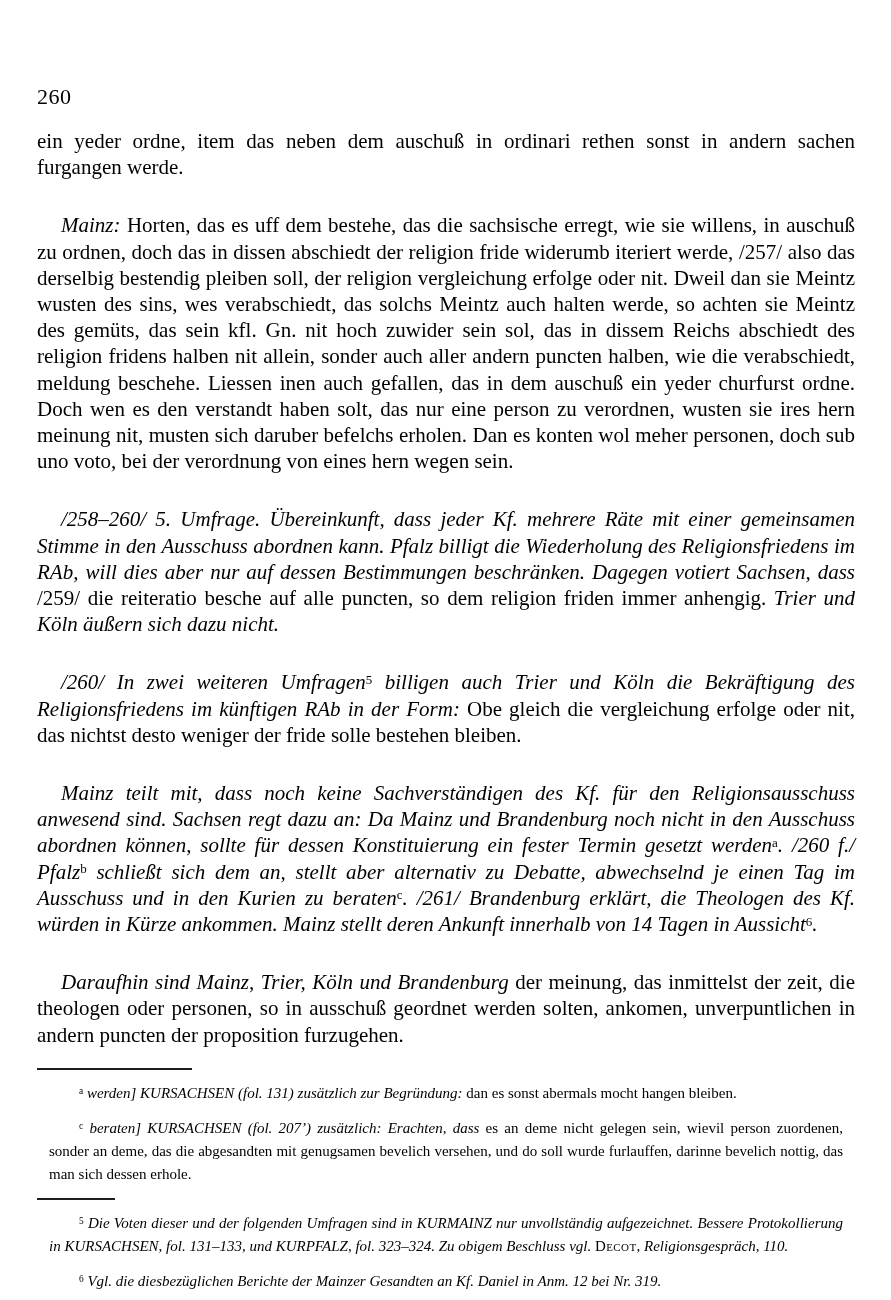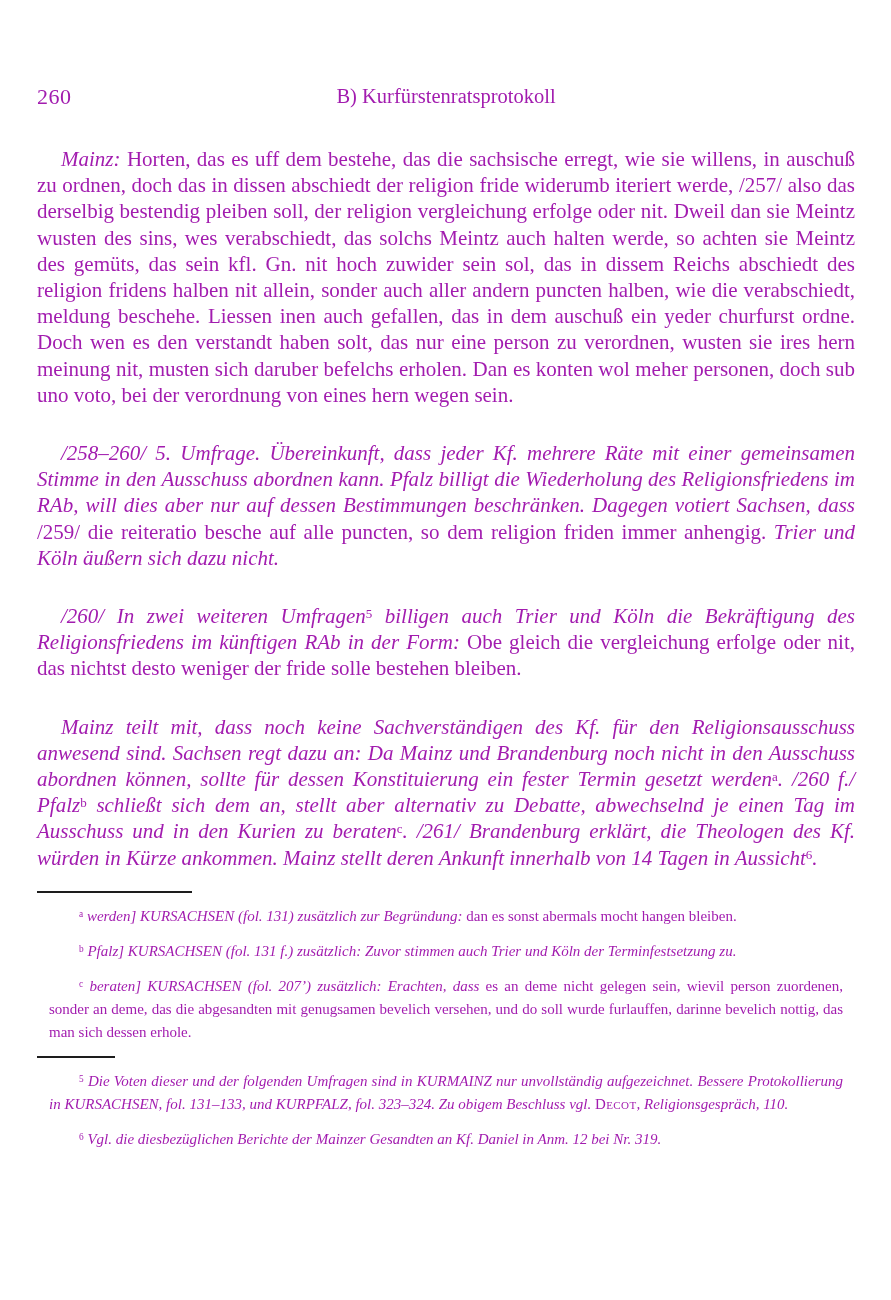--- a/index.html
+++ b/index.html
@@ -7,21 +7,21 @@
     padding: 0;
     background: #ffffff;
   }
   .page {
     position: relative;
     width: 891px;
     height: 1300px;
     box-sizing: border-box;
     padding: 84px 36px 0 37px;
     background: #ffffff;
-    color: #a21caf;
+    color: #000000;
     font-family: "Liberation Serif", "DejaVu Serif", serif;
     overflow: hidden;
   }
   
   .page-header {
     position: relative;
     height: 30px;
     margin-bottom: 14px;
   }
   .page-number {
@@ -86,34 +86,34 @@
     vertical-align: baseline;
   }
 </style>
 </head>
 <body>
 
 <div class="page">
 
   <header class="page-header">
     <span class="page-number">260</span>
-    <span class="running-title">B) Kurfürstenratsprotokoll</span>
   </header>
 
   <main class="body-text">
+    <p><span class="seg-r">ein yeder ordne, item das neben dem auschuß in ordinari rethen sonst in andern sachen furgangen werde.</span></p>
     <p class="indent"><span class="seg-i">Mainz: </span><span class="seg-r">Horten, das es uff dem bestehe, das die sachsische erregt, wie sie willens, in auschuß zu ordnen, doch das in dissen abschiedt der religion fride widerumb iteriert werde, /257/ also das derselbig bestendig pleiben soll, der religion vergleichung erfolge oder nit. Dweil dan sie Meintz wusten des sins, wes verabschiedt, das solchs Meintz auch halten werde, so achten sie Meintz des gemüts, das sein kfl. Gn. nit hoch zuwider sein sol, das in dissem Reichs abschiedt des religion fridens halben nit allein, sonder auch aller andern puncten halben, wie die verabschiedt, meldung beschehe. Liessen inen auch gefallen, das in dem auschuß ein yeder churfurst ordne. Doch wen es den verstandt haben solt, das nur eine person zu verordnen, wusten sie ires hern meinung nit, musten sich daruber befelchs erholen. Dan es konten wol meher personen, doch sub uno voto, bei der verordnung von eines hern wegen sein.</span></p>
     <p class="indent"><span class="seg-i">/258–260/ 5. Umfrage. Übereinkunft, dass jeder Kf. mehrere Räte mit einer gemeinsamen Stimme in den Ausschuss abordnen kann. Pfalz billigt die Wiederholung des Religionsfriedens im RAb, will dies aber nur auf dessen Bestimmungen beschränken. Dagegen votiert Sachsen, dass </span><span class="seg-r">/259/ die reiteratio besche auf alle puncten, so dem religion friden immer anhengig. </span><span class="seg-i">Trier und Köln äußern sich dazu nicht.</span></p>
     <p class="indent"><span class="seg-i">/260/ In zwei weiteren Umfragen</span><sup class="fn-mark">5</sup><span class="seg-i"> billigen auch Trier und Köln die Bekräftigung des Religionsfriedens im künftigen RAb in der Form: </span><span class="seg-r">Obe gleich die vergleichung erfolge oder nit, das nichtst desto weniger der fride solle bestehen bleiben.</span></p>
     <p class="indent"><span class="seg-i">Mainz teilt mit, dass noch keine Sachverständigen des Kf. für den Religionsausschuss anwesend sind. Sachsen regt dazu an: Da Mainz und Brandenburg noch nicht in den Ausschuss abordnen können, sollte für dessen Konstituierung ein fester Termin gesetzt werden</span><sup class="fn-mark">a</sup><span class="seg-i">. /260 f./ Pfalz</span><sup class="fn-mark">b</sup><span class="seg-i"> schließt sich dem an, stellt aber alternativ zu Debatte, abwechselnd je einen Tag im Ausschuss und in den Kurien zu beraten</span><sup class="fn-mark">c</sup><span class="seg-i">. /261/ Brandenburg erklärt, die Theologen des Kf. würden in Kürze ankommen. Mainz stellt deren Ankunft innerhalb von 14 Tagen in Aussicht</span><sup class="fn-mark">6</sup><span class="seg-i">.</span></p>
+    <p class="indent"><span class="seg-i">Daraufhin sind Mainz, Trier, Köln und Brandenburg </span><span class="seg-r">der meinung, das inmittelst der zeit, die theologen oder personen, so in ausschuß geordnet werden solten, ankomen, unverpuntlichen in andern puncten der proposition furzugehen.</span></p>
   </main>
 
   <section class="footnote-section letters">
     <hr class="fn-divider long">
     <p class="fn"><sup class="fn-mark">a</sup><span class="seg-i"> werden] KURSACHSEN (fol. 131) zusätzlich zur Begründung: </span><span class="seg-r">dan es sonst abermals mocht hangen bleiben.</span></p>
-    <p class="fn"><sup class="fn-mark">b</sup><span class="seg-i"> Pfalz] KURSACHSEN (fol. 131 f.) zusätzlich: Zuvor stimmen auch Trier und Köln der Terminfestsetzung zu.</span></p>
     <p class="fn"><sup class="fn-mark">c</sup><span class="seg-i"> beraten] KURSACHSEN (fol. 207’) zusätzlich: Erachten, dass </span><span class="seg-r">es an deme nicht gelegen sein, wievil person zuordenen, sonder an deme, das die abgesandten mit genugsamen bevelich versehen, und do soll wurde furlauffen, darinne bevelich nottig, das man sich dessen erhole.</span></p>
   </section>
 
   <section class="footnote-section numbers">
     <hr class="fn-divider short">
     <p class="fn"><sup class="fn-mark">5</sup><span class="seg-i"> Die Voten dieser und der folgenden Umfragen sind in KURMAINZ nur unvollständig aufgezeichnet. Bessere Protokollierung in KURSACHSEN, fol. 131–133, und KURPFALZ, fol. 323–324. Zu obigem Beschluss vgl. </span><span class="seg-sc">Decot</span><span class="seg-i">, Religionsgespräch, 110.</span></p>
     <p class="fn"><sup class="fn-mark">6</sup><span class="seg-i"> Vgl. die diesbezüglichen Berichte der Mainzer Gesandten an Kf. Daniel in Anm. 12 bei Nr. 319.</span></p>
   </section>
 
 </div>

